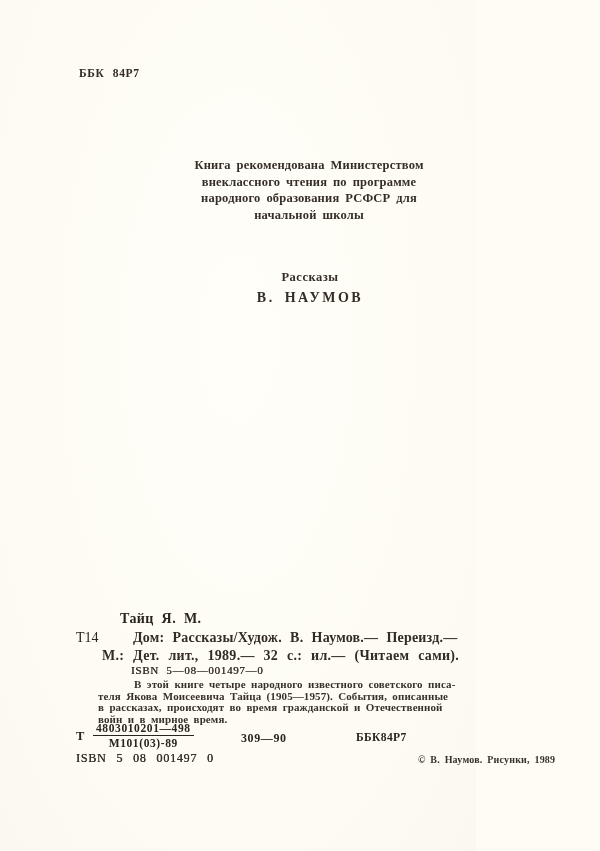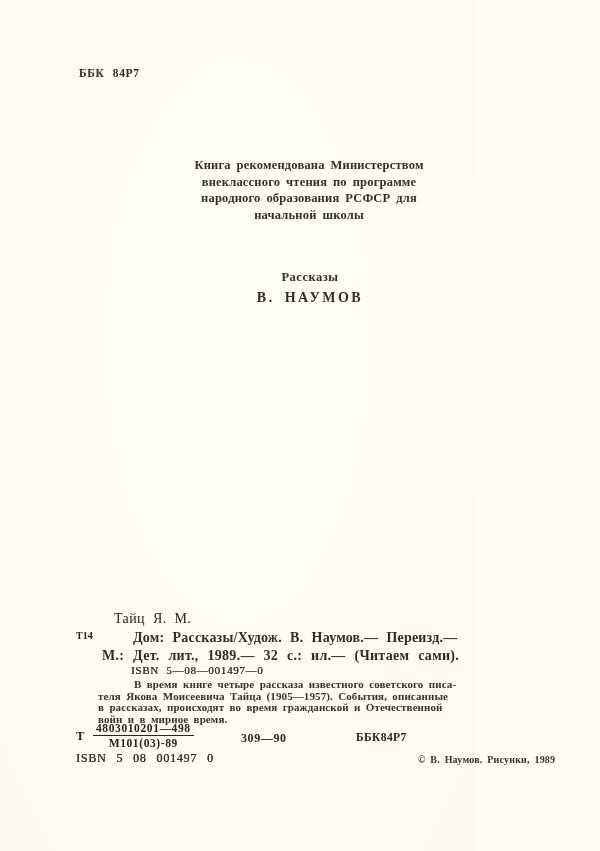--- a/index.html
+++ b/index.html
@@ -37,28 +37,28 @@
 
   .artist {
     left: 160px; top: 270px; width: 300px;
     text-align: center;
     color: #352e26;
   }
   .artist .role { font-size: 12.5px; font-weight: bold; letter-spacing: 0.5px; }
   .artist .name { margin-top: 5px; font-size: 14px; font-weight: bold; letter-spacing: 2.5px; word-spacing: 4px; }
 
   .cip-author {
-    left: 114px; top: 611px;
-    font-size: 14px; font-weight: normal;
+    left: 120px; top: 611px;
+    font-size: 14px; font-weight: bold;
     letter-spacing: 0.4px; word-spacing: 4px;
     color: #2a241e;
   }
   .cip-index {
     left: 76px; top: 630px;
-    font-size: 10px; font-weight: bold;
+    font-size: 14px; font-weight: normal;
     color: #2a241e;
     text-align: right;
   }
   .cip-entry-1 {
     left: 133px; top: 630px;
     font-size: 14px; font-weight: bold;
     letter-spacing: 0.2px; word-spacing: 4.5px;
     color: #332c25;
   }
   .cip-entry-2 {
@@ -147,21 +147,21 @@
 
   <div class="abs cip-index">Т14</div>
 
   <div class="abs cip-entry-1">Дом: Рассказы/Худож. В. Наумов.— Переизд.—</div>
 
   <div class="abs cip-entry-2">М.: Дет. лит., 1989.— 32 с.: ил.— (Читаем сами).</div>
 
   <div class="abs cip-isbn soft">ISBN 5—08—001497—0</div>
 
   <div class="abs annotation">
-    <div class="line indent">В время книге четыре рассказа известного советского писа-</div>
+    <div class="line indent">В этой книге четыре народного известного советского писа-</div>
     <div class="line">теля Якова Моисеевича Тайца (1905—1957). События, описанные</div>
     <div class="line">в рассказах, происходят во время гражданской и Отечественной</div>
     <div class="line">войн и в мирное время.</div>
   </div>
 
   <div class="abs imprint-letter">Т</div>
 
   <div class="abs imprint-frac">
     <span class="num">4803010201—498</span>
     <span class="den">М101(03)-89</span>

